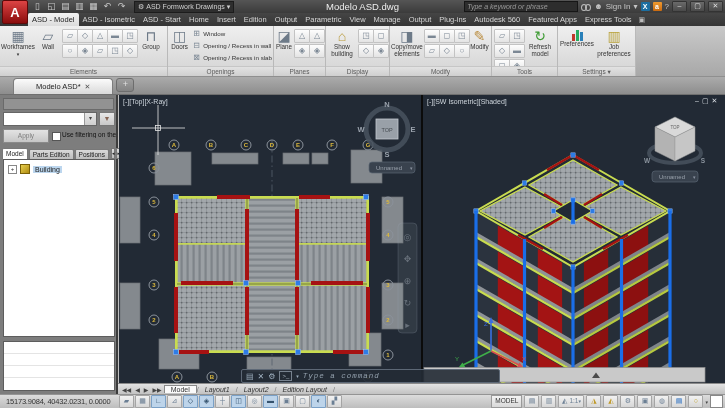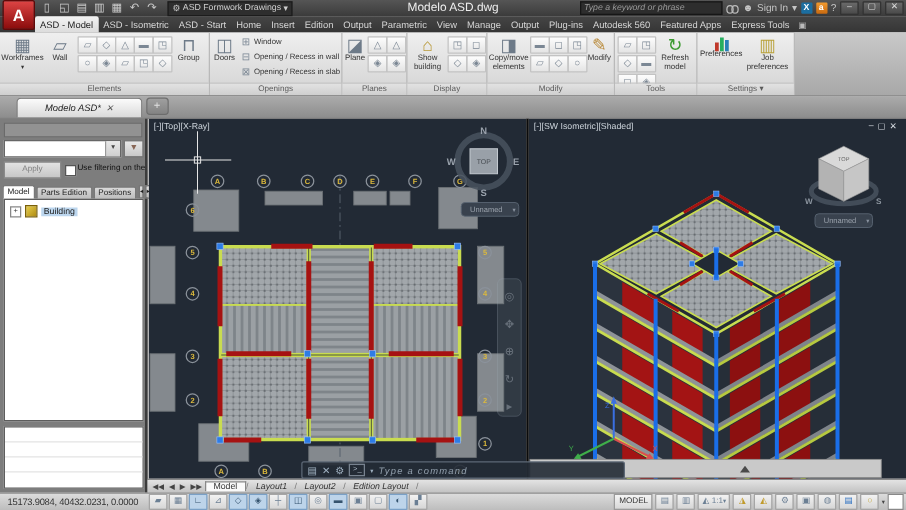--- a/index.html
+++ b/index.html
@@ -54,21 +54,21 @@
   .milist{display:flex;flex-direction:column;justify-content:flex-start;margin-left:2px;}
   .mi{display:flex;align-items:center;gap:2px;height:12px;font-size:6.2px;color:#333;white-space:nowrap;}
   .mi .mic{font-size:8px;color:#7b8794;width:9px;text-align:center;}
   .prefbars{width:14px;height:13px;display:flex;align-items:flex-end;gap:1px;justify-content:center;}
   .prefbars i{display:block;width:3px;}
   
   #filetabs{left:0;top:77px;width:725px;height:18px;background:linear-gradient(#ababab,#8d8d8d);
             border-bottom:1px solid #6f6f6f;box-sizing:border-box;display:flex;align-items:flex-end;}
   #ftab{margin-left:13px;height:15px;background:linear-gradient(#fbfbfb,#d9d9d9);border:1px solid #7d7d7d;
         border-bottom:none;border-radius:4px 4px 0 0;font-size:7.5px;color:#222;display:flex;
-        align-items:center;gap:4px;padding:0 22px;font-style:italic;}
+        align-items:center;gap:4px;padding:0 22px;}
   #ftab .x{color:#555;font-size:7px;}
   #ftab-plus{width:16px;height:12px;margin-left:3px;margin-bottom:2px;background:linear-gradient(#9f9f9f,#838383);
         border:1px solid #6d6d6d;border-radius:3px;color:#e0e0e0;font-size:9px;line-height:11px;text-align:center;}
   
   #leftpanel{left:0;top:95px;width:118px;height:299px;background:#7d7d7d;border-right:2px solid #3c3c3c;
              box-sizing:border-box;font-size:6.5px;color:#222;}
   #lp-strip{position:absolute;left:3px;top:3px;width:109px;height:10px;background:#929292;border:1px solid #6a6a6a;}
   #lp-combo{position:absolute;left:3px;top:17px;width:92px;height:12px;background:#fff;border:1px solid #666;
             display:flex;align-items:center;justify-content:flex-end;}
   #lp-combo .dd{width:11px;height:100%;background:linear-gradient(#e8e8e8,#cfcfcf);border-left:1px solid #999;
@@ -98,21 +98,21 @@
   #vpL{left:119px;} #vpR{left:423px;}
   .vplabel{z-index:8;font-size:7px;color:#cdd4db;letter-spacing:0;}
   #vpl-label{left:123px;top:98px;} #vpr-label{left:427px;top:98px;}
   #vpr-btns{left:695px;top:97px;z-index:8;display:flex;gap:3px;color:#d6dbe1;font-size:7px;}
   
   #cmdbar{left:241px;top:369px;width:259px;height:14px;background:rgba(36,43,53,.9);
           border:1px solid #5d6876;border-radius:2px;z-index:20;display:flex;align-items:center;
           gap:4px;padding:0 4px;box-sizing:border-box;}
   #cmdbar .cic{color:#9fb0c0;font-size:8px;}
   #cmdbar .pbox{border:1px solid #77828f;color:#aab6c2;font-size:6px;padding:0 2px;line-height:8px;}
-  #cmd-prompt{color:#93a0ad;font-size:7.5px;font-style:italic;letter-spacing:1px;}
+  #cmd-prompt{color:#93a0ad;font-size:7.5px;font-style:italic;letter-spacing:1px;font-family:Liberation Mono, monospace;}
   
   #layoutbar{left:118px;top:383px;width:607px;height:11px;background:linear-gradient(#e3e3e3,#c2c2c2);
              border-top:1px solid #8a8a8a;display:flex;align-items:center;font-size:7px;color:#333;
              box-sizing:border-box;padding-left:2px;}
   .lnav{font-size:6px;color:#444;padding:0 2px;}
   .ltab{padding:0 6px;font-style:italic;position:relative;}
   .ltab.act{background:#fafafa;border:1px solid #888;border-bottom:none;font-style:normal;}
   .lsep{color:#777;}
   
   #statusbar{left:0;top:394px;width:725px;height:14px;background:linear-gradient(#dcdcdc,#bdbdbd);

